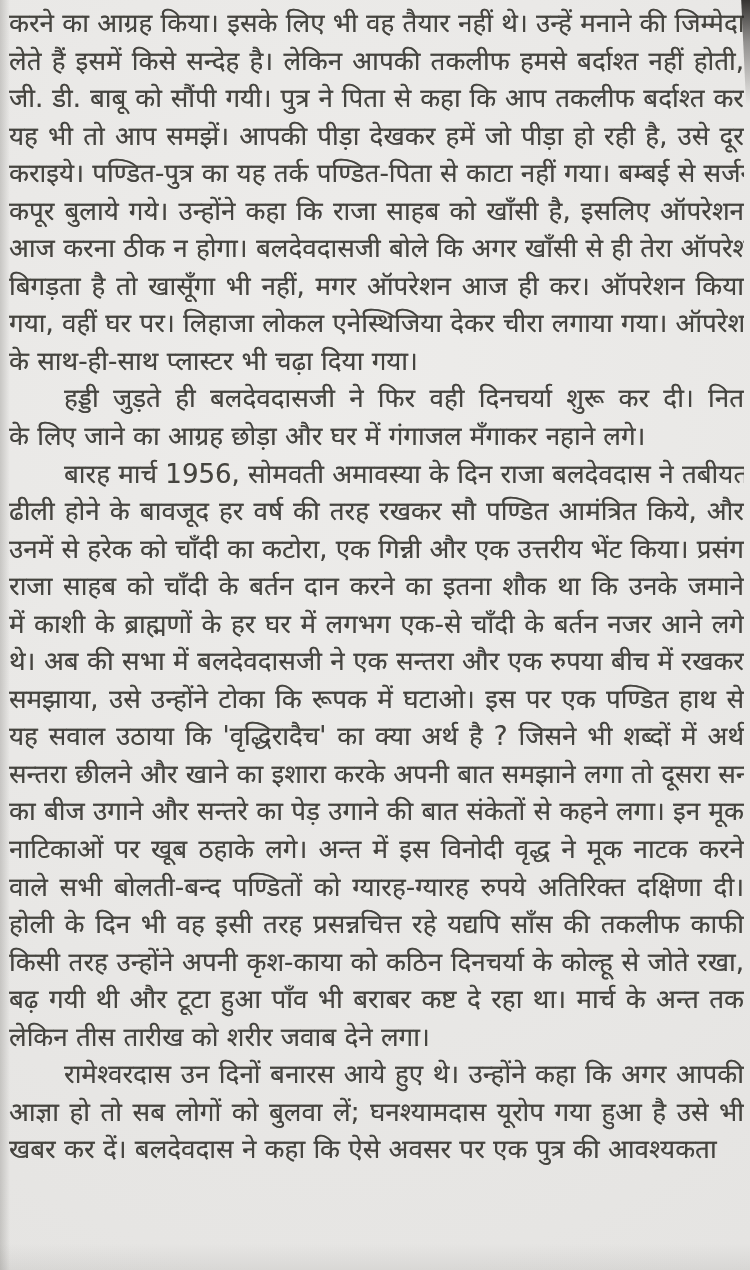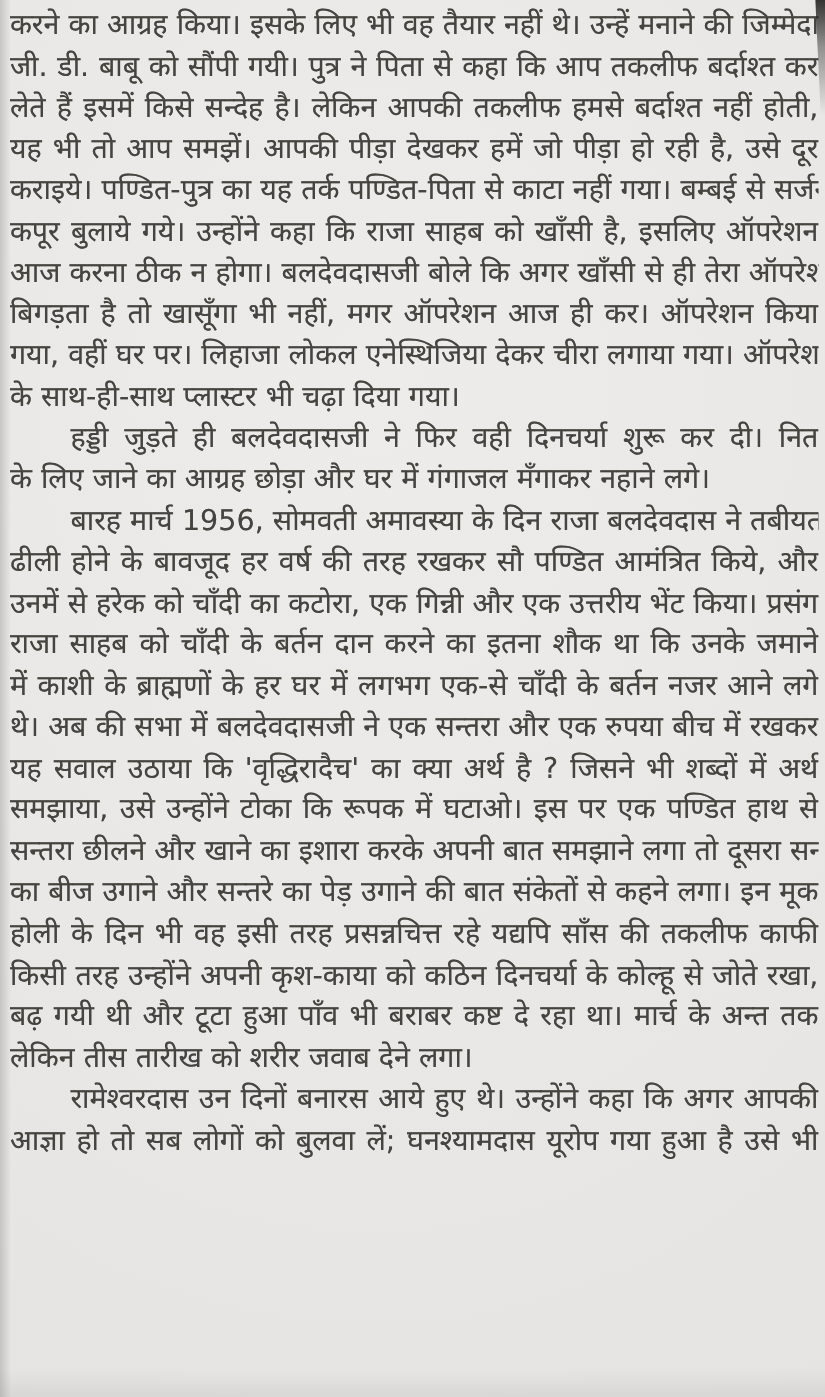--- a/index.html
+++ b/index.html
@@ -61,51 +61,54 @@
     text-indent: 55px;
   }
 </style>
 </head>
 <body>
 
 <div class="page">
   <div class="text-block">
       <div class="para">
         <div class="line">करने का आग्रह किया। इसके लिए भी वह तैयार नहीं थे। उन्हें मनाने की जिम्मेदारी</div>
+        <div class="line">लेते हैं इसमें किसे सन्देह है। लेकिन आपकी तकलीफ हमसे बर्दाश्त नहीं होती,</div>
         <div class="line">जी. डी. बाबू को सौंपी गयी। पुत्र ने पिता से कहा कि आप तकलीफ बर्दाश्त कर</div>
-        <div class="line">लेते हैं इसमें किसे सन्देह है। लेकिन आपकी तकलीफ हमसे बर्दाश्त नहीं होती,</div>
         <div class="line">यह भी तो आप समझें। आपकी पीड़ा देखकर हमें जो पीड़ा हो रही है, उसे दूर</div>
         <div class="line">कराइये। पण्डित-पुत्र का यह तर्क पण्डित-पिता से काटा नहीं गया। बम्बई से सर्जन</div>
         <div class="line">कपूर बुलाये गये। उन्होंने कहा कि राजा साहब को खाँसी है, इसलिए ऑपरेशन</div>
         <div class="line">आज करना ठीक न होगा। बलदेवदासजी बोले कि अगर खाँसी से ही तेरा ऑपरेशन</div>
         <div class="line">बिगड़ता है तो खासूँगा भी नहीं, मगर ऑपरेशन आज ही कर। ऑपरेशन किया</div>
         <div class="line">गया, वहीं घर पर। लिहाजा लोकल एनेस्थिजिया देकर चीरा लगाया गया। ऑपरेशन</div>
         <div class="line last">के साथ-ही-साथ प्लास्टर भी चढ़ा दिया गया।</div>
       </div>
       <div class="para">
         <div class="line indent">हड्डी जुड़ते ही बलदेवदासजी ने फिर वही दिनचर्या शुरू कर दी। नित</div>
         <div class="line last">के लिए जाने का आग्रह छोड़ा और घर में गंगाजल मँगाकर नहाने लगे।</div>
       </div>
       <div class="para">
         <div class="line indent">बारह मार्च 1956, सोमवती अमावस्या के दिन राजा बलदेवदास ने तबीयत</div>
         <div class="line">ढीली होने के बावजूद हर वर्ष की तरह रखकर सौ पण्डित आमंत्रित किये, और</div>
         <div class="line">उनमें से हरेक को चाँदी का कटोरा, एक गिन्नी और एक उत्तरीय भेंट किया। प्रसंगवश</div>
         <div class="line">राजा साहब को चाँदी के बर्तन दान करने का इतना शौक था कि उनके जमाने</div>
         <div class="line">में काशी के ब्राह्मणों के हर घर में लगभग एक-से चाँदी के बर्तन नजर आने लगे</div>
         <div class="line">थे। अब की सभा में बलदेवदासजी ने एक सन्तरा और एक रुपया बीच में रखकर</div>
+        <div class="line">समझाया, उसे उन्होंने टोका कि रूपक में घटाओ। इस पर एक पण्डित हाथ से</div>
         <div class="line">यह सवाल उठाया कि 'वृद्धिरादैच' का क्या अर्थ है ? जिसने भी शब्दों में अर्थ</div>
-        <div class="line">समझाया, उसे उन्होंने टोका कि रूपक में घटाओ। इस पर एक पण्डित हाथ से</div>
         <div class="line">सन्तरा छीलने और खाने का इशारा करके अपनी बात समझाने लगा तो दूसरा सन्तरे</div>
         <div class="line">का बीज उगाने और सन्तरे का पेड़ उगाने की बात संकेतों से कहने लगा। इन मूक</div>
+        <div class="line">नाटिकाओं पर खूब ठहाके लगे। अन्त में इस विनोदी वृद्ध ने मूक नाटक करने</div>
+        <div class="line">वाले सभी बोलती-बन्द पण्डितों को ग्यारह-ग्यारह रुपये अतिरिक्त दक्षिणा दी।</div>
         <div class="line">होली के दिन भी वह इसी तरह प्रसन्नचित्त रहे यद्यपि साँस की तकलीफ काफी</div>
         <div class="line">किसी तरह उन्होंने अपनी कृश-काया को कठिन दिनचर्या के कोल्हू से जोते रखा,</div>
         <div class="line">बढ़ गयी थी और टूटा हुआ पाँव भी बराबर कष्ट दे रहा था। मार्च के अन्त तक</div>
         <div class="line last">लेकिन तीस तारीख को शरीर जवाब देने लगा।</div>
       </div>
       <div class="para">
         <div class="line indent">रामेश्वरदास उन दिनों बनारस आये हुए थे। उन्होंने कहा कि अगर आपकी</div>
         <div class="line">आज्ञा हो तो सब लोगों को बुलवा लें; घनश्यामदास यूरोप गया हुआ है उसे भी</div>
+        <div class="line last">खबर कर दें। बलदेवदास ने कहा कि ऐसे अवसर पर एक पुत्र की आवश्यकता</div>
       </div>
     </div>
   <div class="edge-left"></div>
   <div class="edge-bottom"></div>
   <div class="corner-shadow"></div>
 </div>
 
 </body></html>

